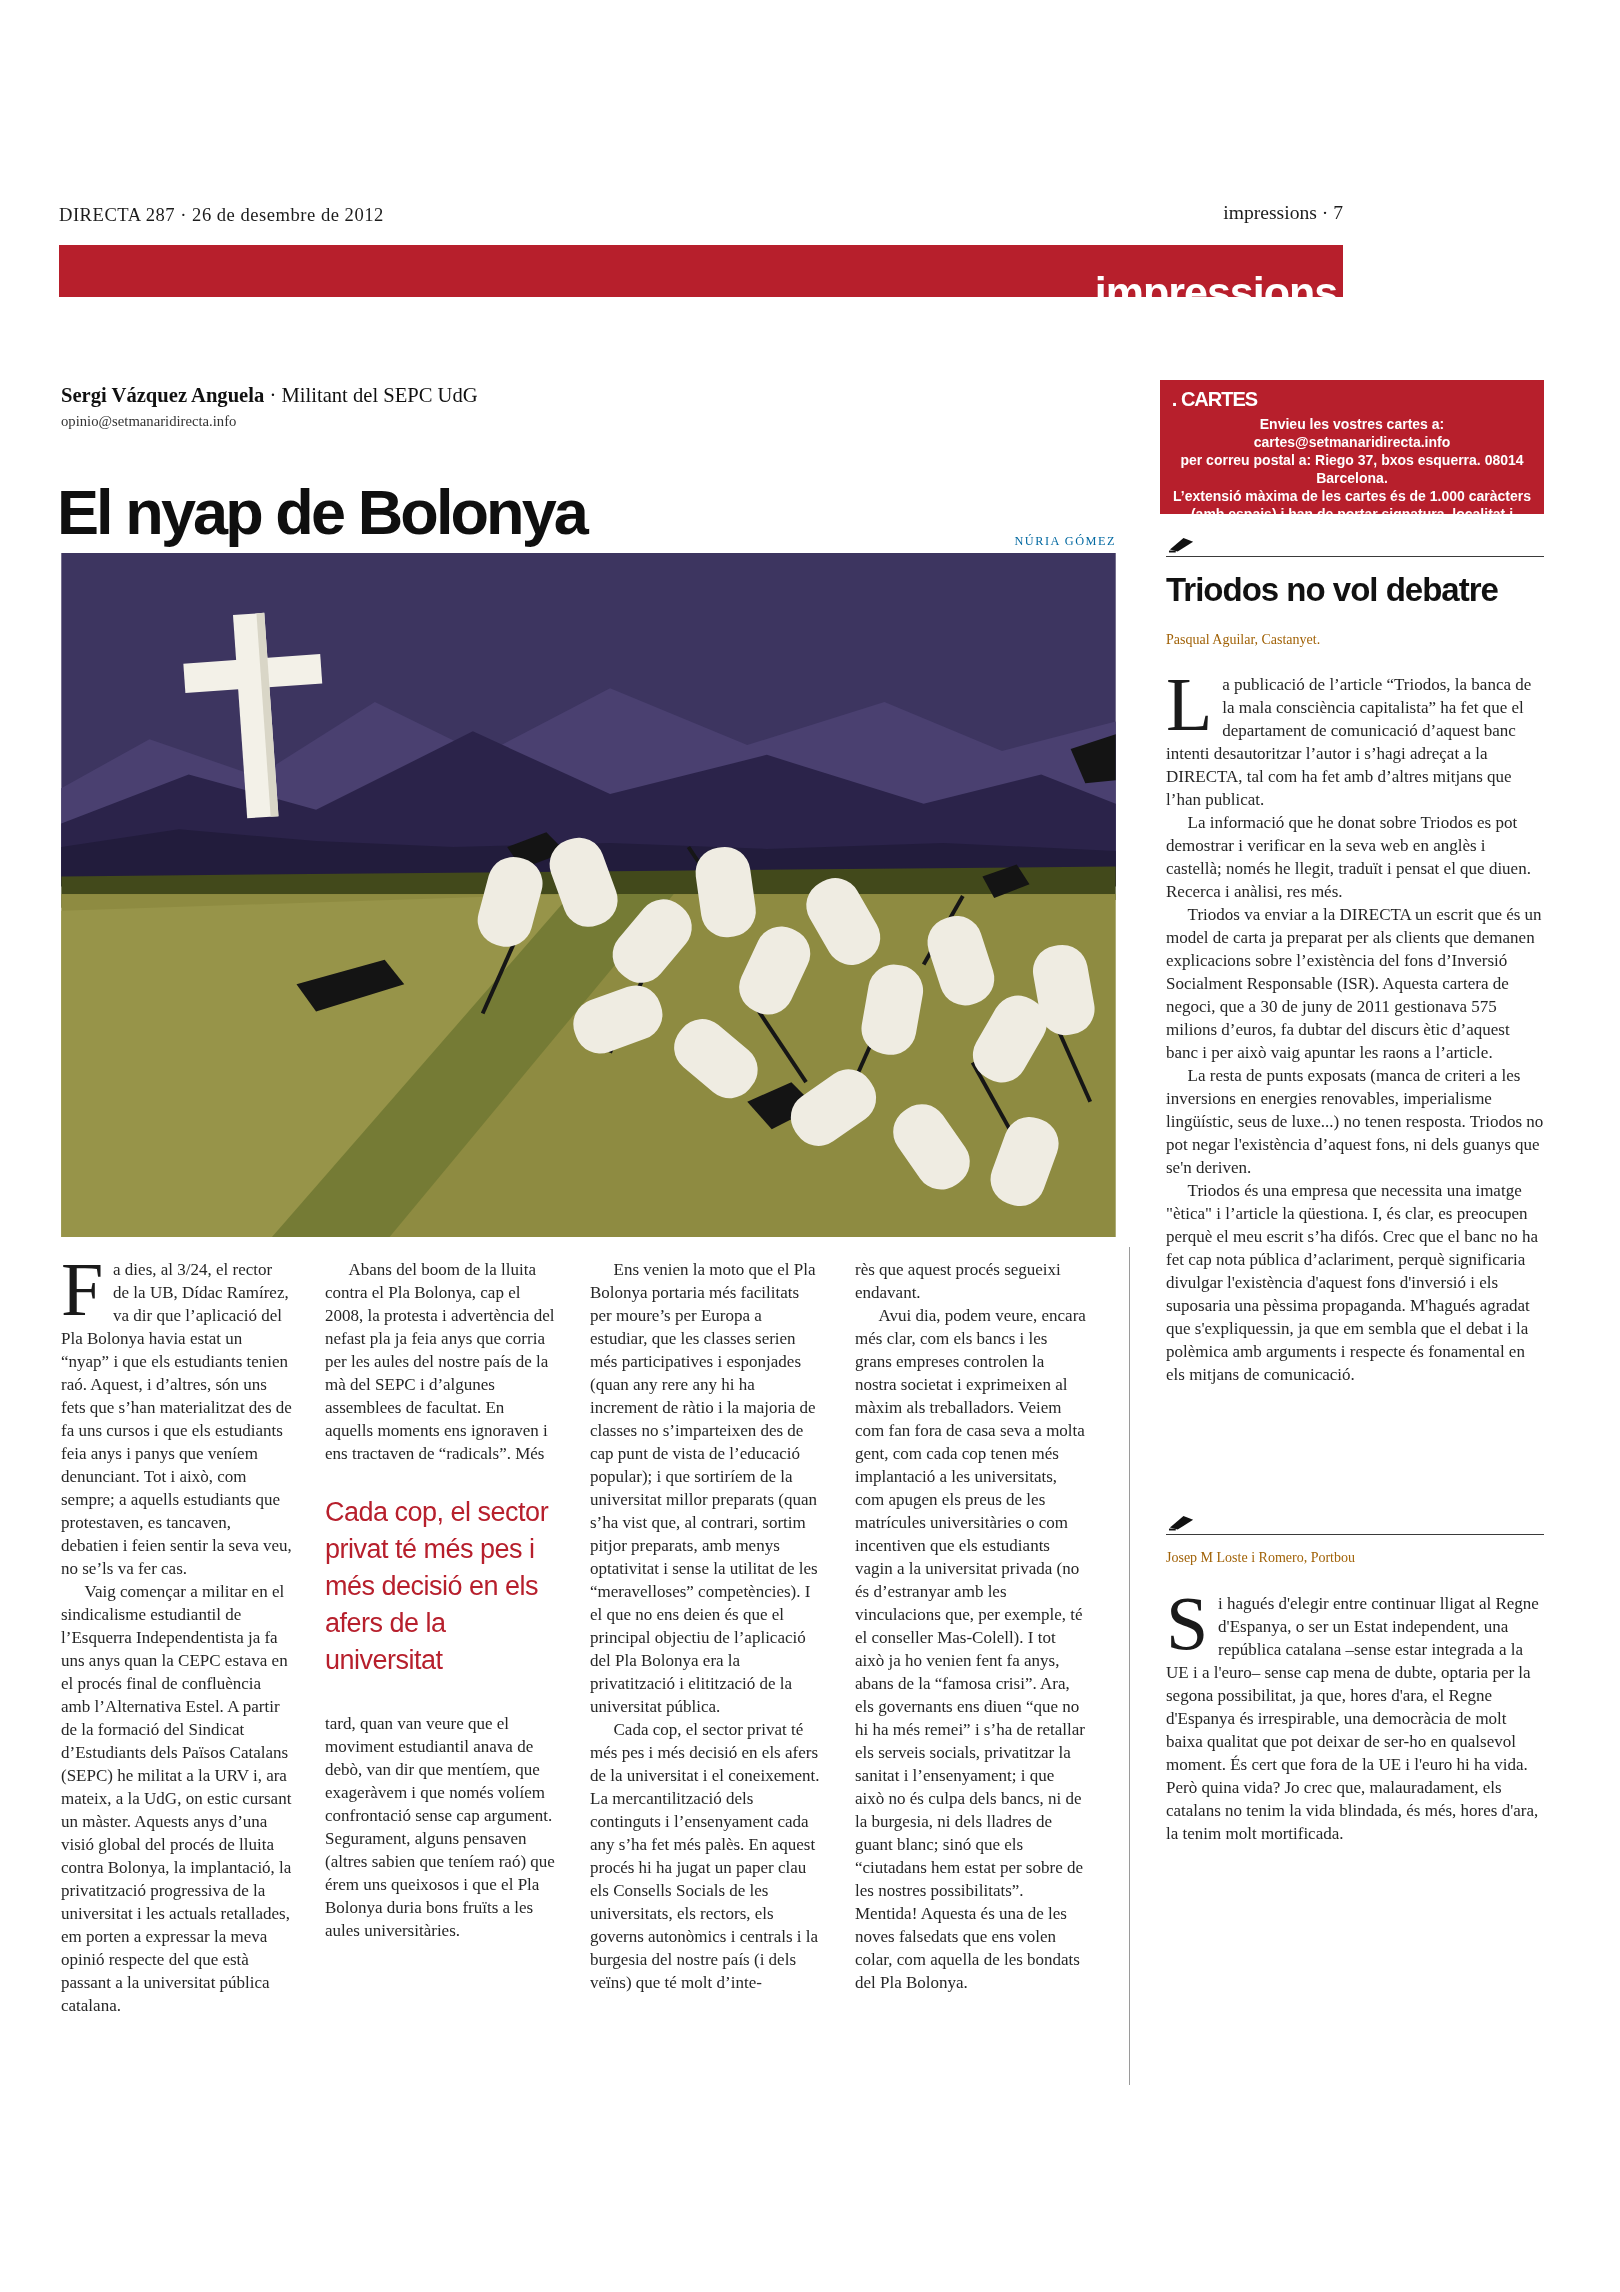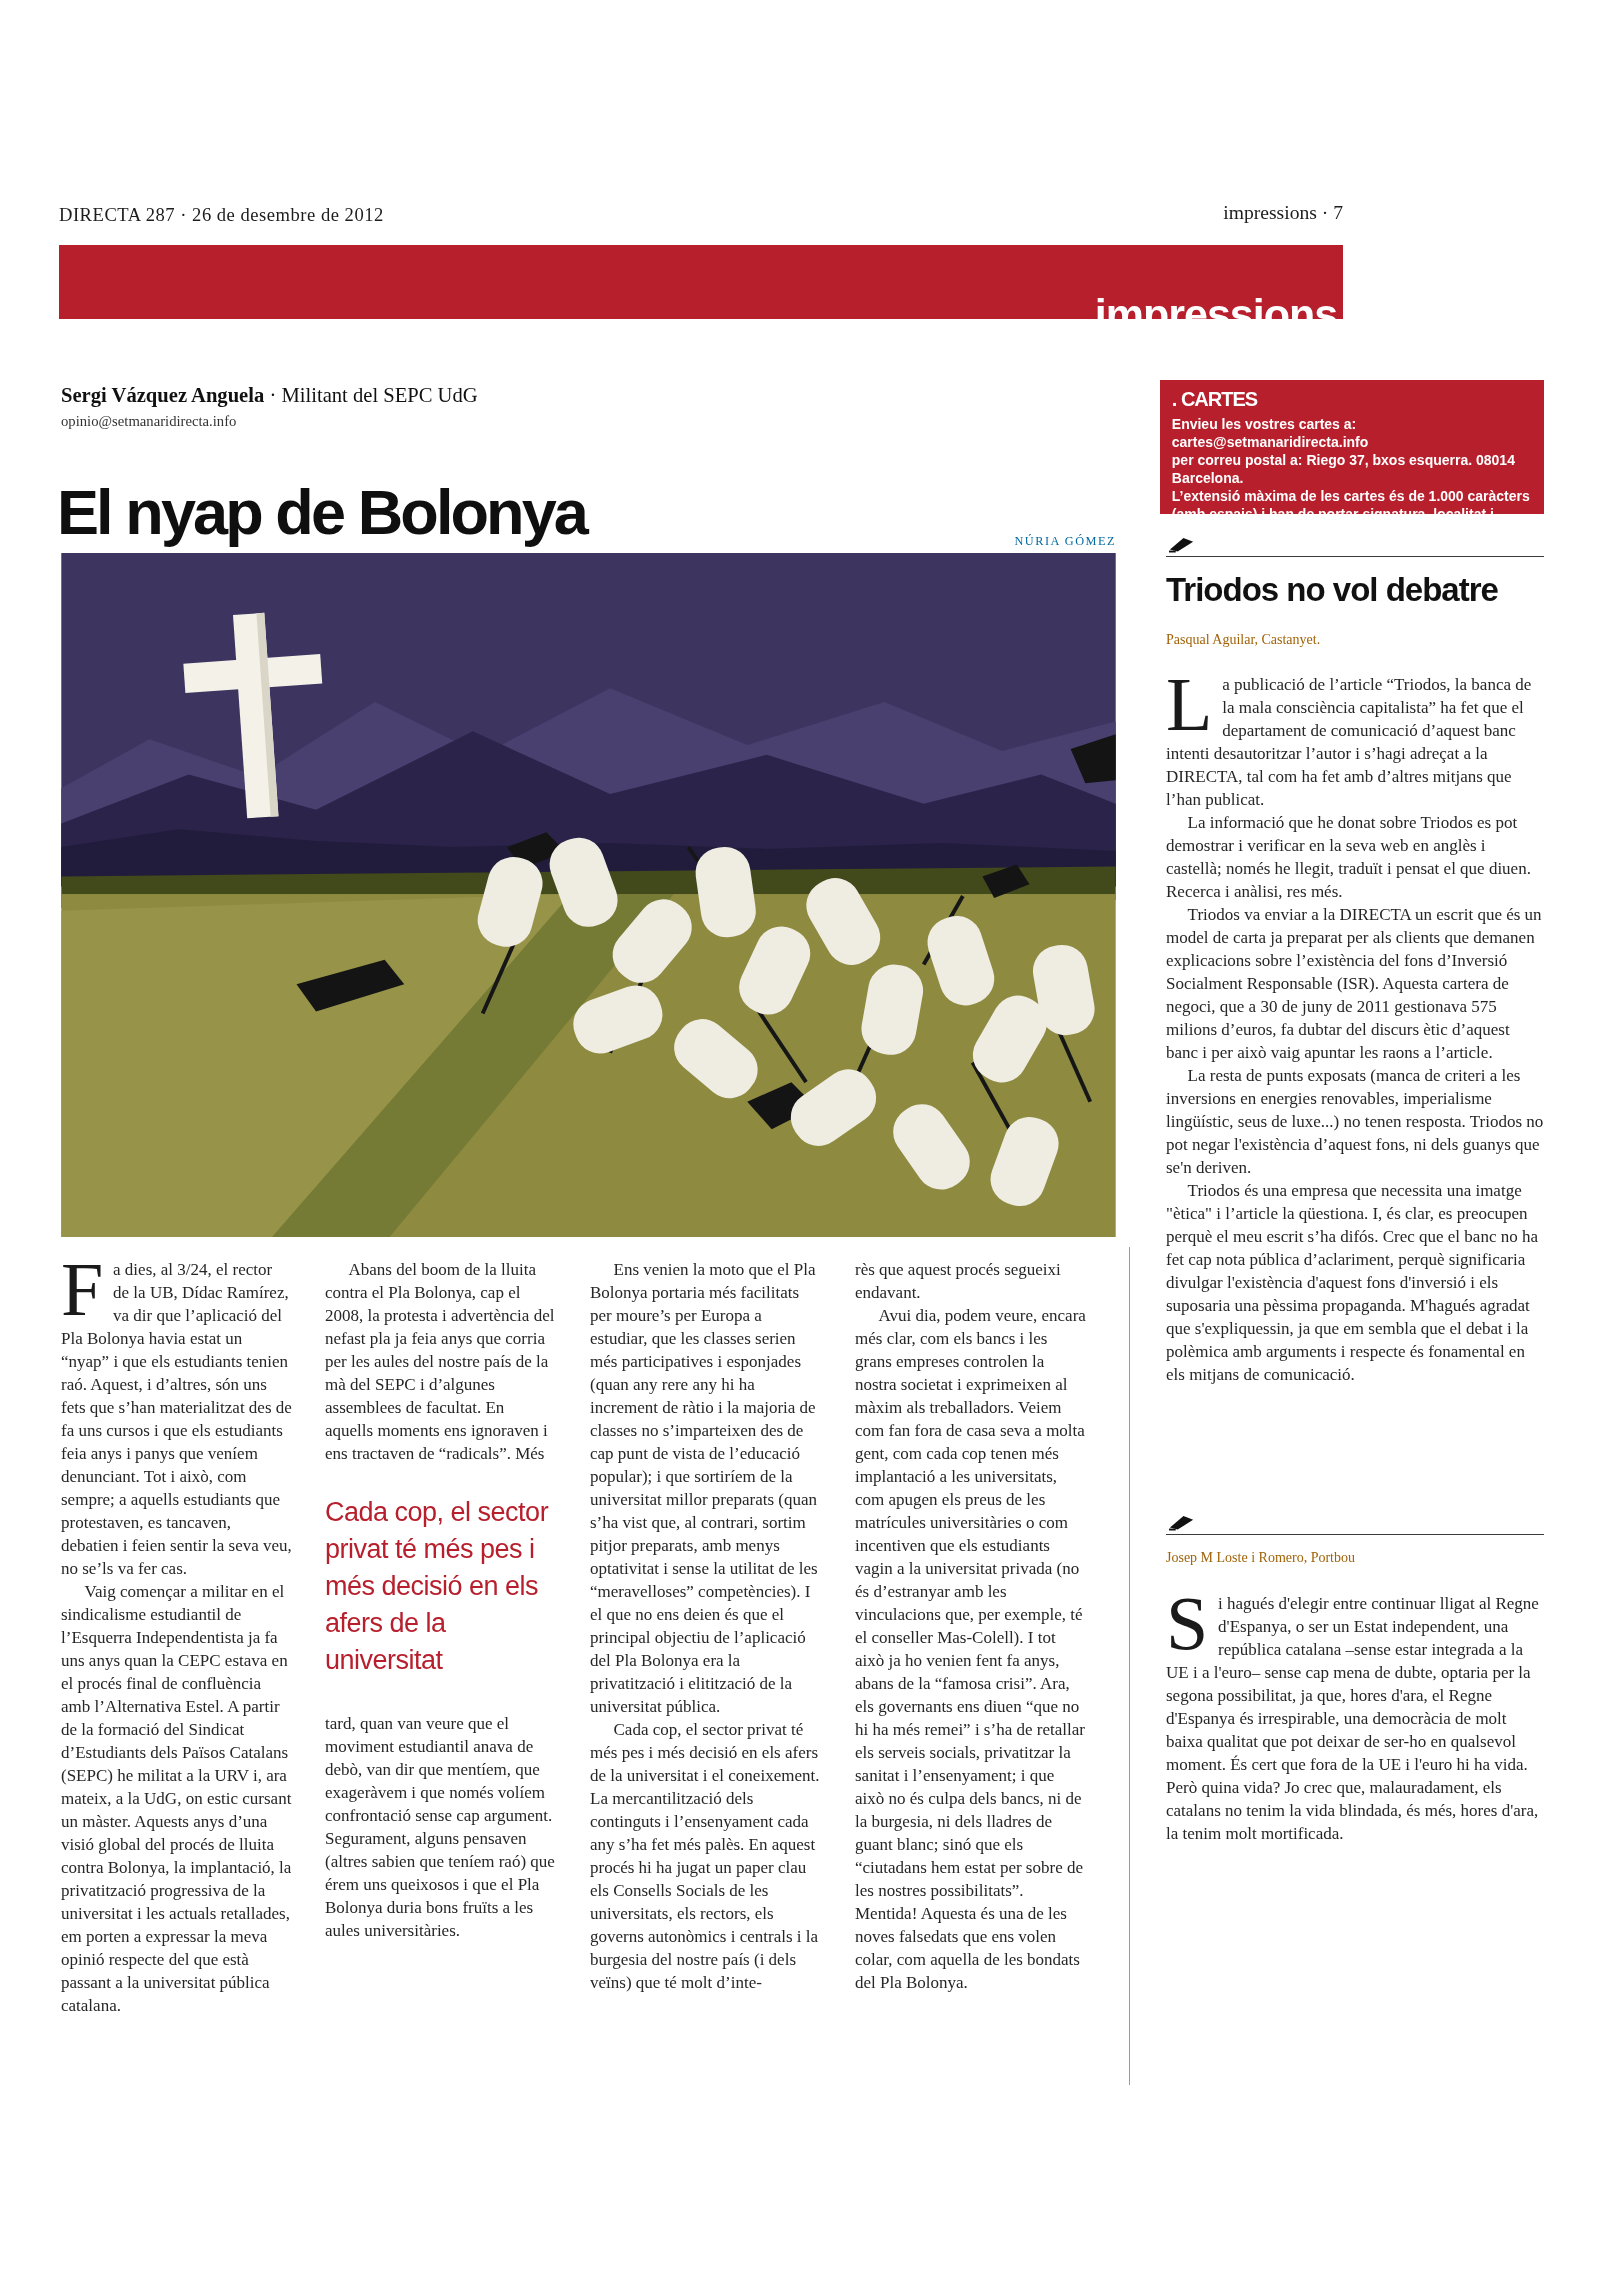--- a/index.html
+++ b/index.html
@@ -3,21 +3,21 @@
 <meta charset="utf-8">
 <style>
   html,body{margin:0;padding:0;background:#f0f0f0;}
   .page{position:relative;width:1620px;height:2293px;background:#ffffff;margin:0 auto;
         font-family:"Liberation Serif",serif;color:#222;overflow:hidden;}
   .sans{font-family:"Liberation Sans",sans-serif;}
 
   
   .hdr-left{position:absolute;left:59px;top:204px;font-size:18.6px;letter-spacing:0.5px;color:#1d1d1d;}
   .hdr-right{position:absolute;left:59px;top:202px;width:1284px;text-align:right;font-size:19.6px;color:#1d1d1d;}
-  .banner{position:absolute;left:59px;top:245px;width:1284px;height:74px;background:#b71f2c;}
+  .banner{position:absolute;left:59px;top:245px;width:1284px;height:52px;background:#b71f2c;}
   .banner-label{position:absolute;right:5.9px;bottom:-19.6px;color:#fff;font-weight:bold;
         font-size:43px;letter-spacing:-1px;white-space:nowrap;}
 
   
   .byline{position:absolute;left:61px;top:384px;font-size:20.6px;color:#111;}
   .byline .author{font-weight:bold;}
   .email{position:absolute;left:61px;top:413px;font-size:14.7px;color:#333;}
   .title{position:absolute;left:57px;top:439px;font-size:63px;font-weight:bold;
         letter-spacing:-2.9px;color:#0f0f0f;line-height:1;}
   .credit{position:absolute;left:61px;top:534px;width:1055px;text-align:right;
@@ -37,21 +37,21 @@
 
   
   .vdivider{position:absolute;left:1129px;top:1247px;width:1px;height:838px;background:#9a9a9a;}
 
   
   .cartes-box{position:absolute;left:1160px;top:380px;width:384px;height:134px;
         background:#b71f2c;color:#fff;box-sizing:border-box;padding:7.8px 11.8px;}
   .cartes-title{font-family:"Liberation Sans",sans-serif;font-weight:bold;font-size:20px;
         letter-spacing:-1px;margin:0 0 3.9px 0;}
   .cartes-lines .para{font-family:"Liberation Sans",sans-serif;font-weight:bold;
-        font-size:14px;line-height:18px;}
+        font-size:14px;line-height:18px;text-align:center;}
 
   
   .letter{position:absolute;left:1166px;width:378px;}
   .letter1{top:534px;} .letter2{top:1512px;}
   .pen{display:block;margin:0 0 2px 2px;}
   .letter-rule{border:0;border-top:1.5px solid #3a3a3a;margin:0 0 15.7px 0;}
   .letter-title{font-family:"Liberation Sans",sans-serif;font-weight:bold;font-size:33px;
         line-height:36px;letter-spacing:-1px;color:#111;margin:0 0 23.5px 0;}
   .letter-byline{font-size:14px;font-weight:normal;color:#a16207;margin:0 0 25.5px 0;}
   .letter-body{font-size:17px;line-height:23px;color:#262626;}

